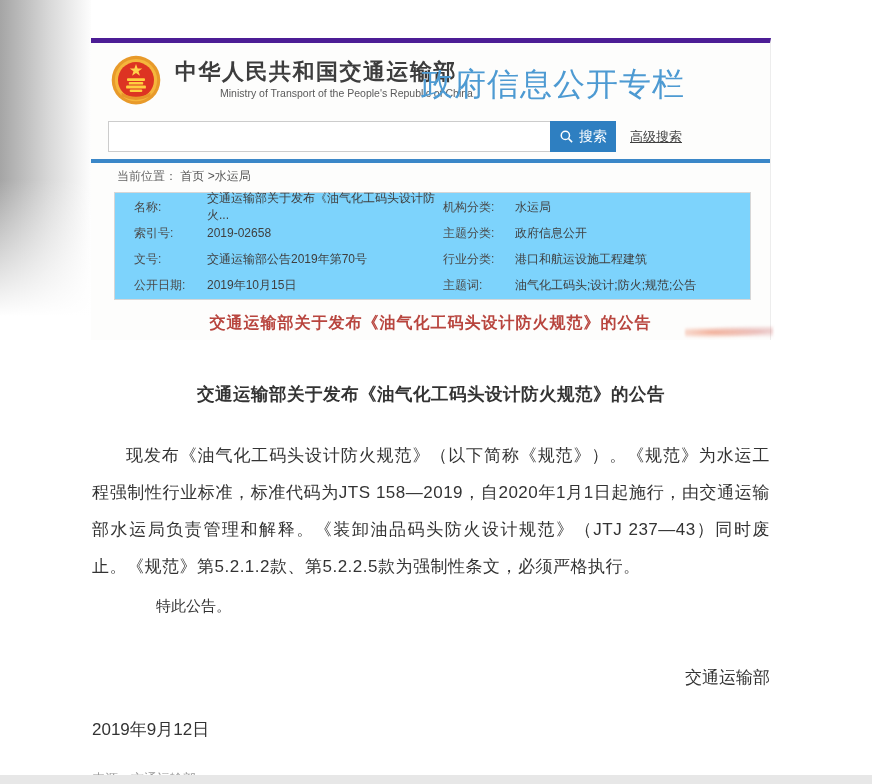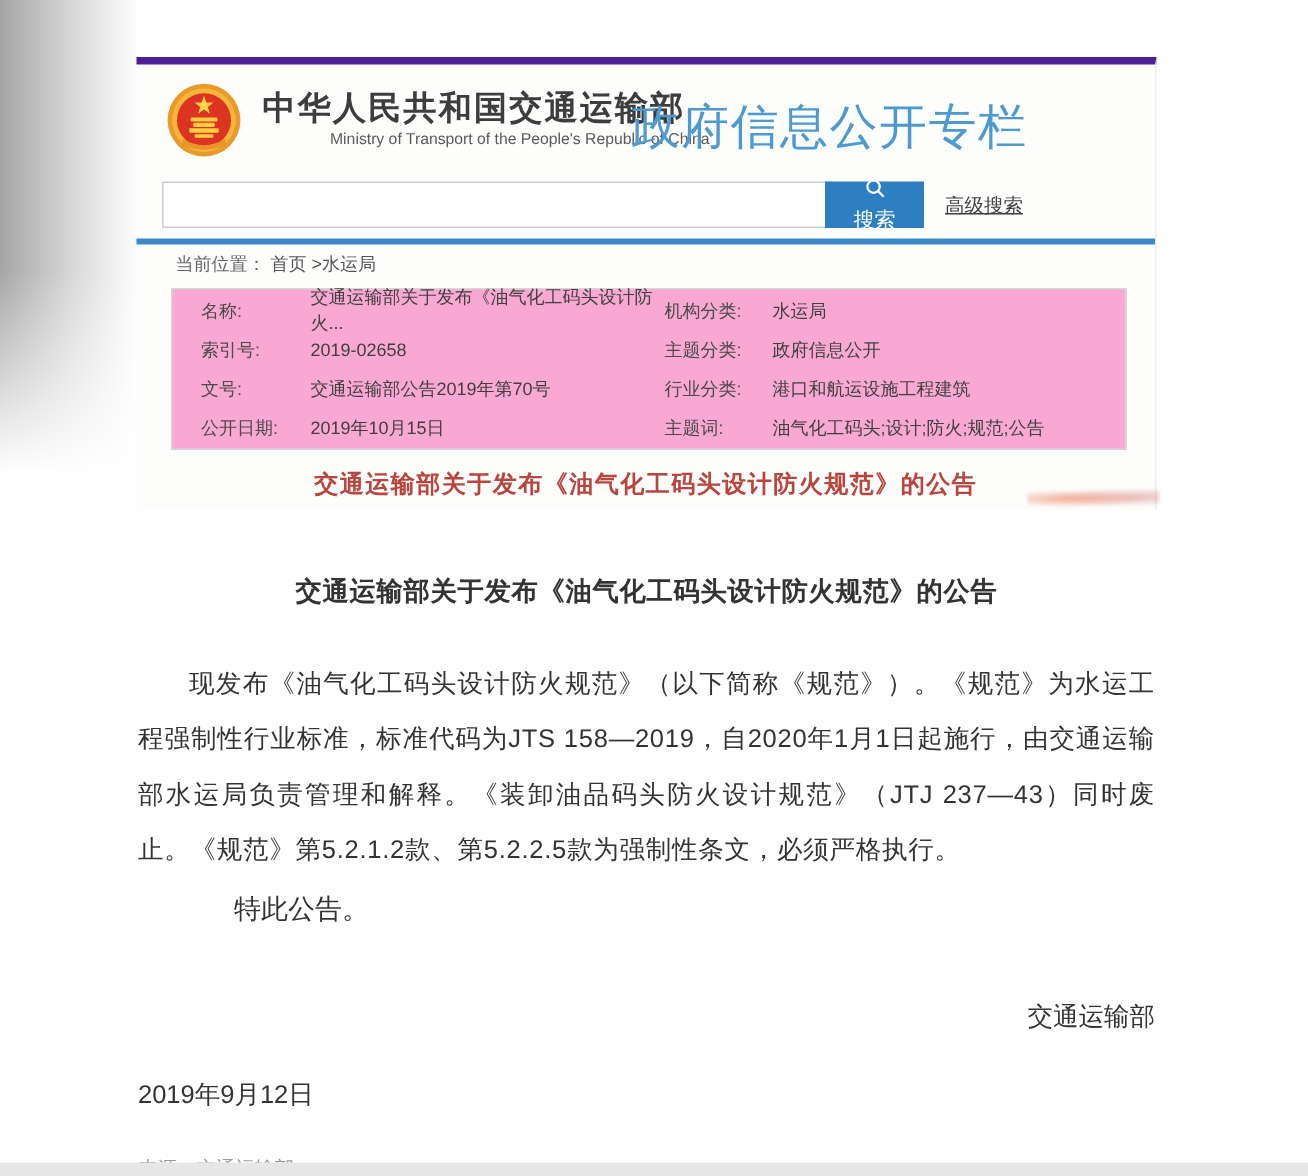--- a/index.html
+++ b/index.html
@@ -33,34 +33,33 @@
   }
   .search-input {
     position:absolute; left:17px; top:78px; width:429px; height:29px;
     border:1px solid #cccccc; background:#ffffff; padding:0 8px; font-size:14px; outline:none;
   }
   .search-btn {
     position:absolute; left:459px; top:78px; width:66px; height:31px;
     background:#2e7fc1; border:none; color:#ffffff; font-size:14px;
     display:flex; align-items:center; justify-content:center; gap:5px; cursor:pointer;
     font-family:inherit;
-    flex-direction:column;
   }
   .adv-search {
     position:absolute; left:539px; top:85px; font-size:13px; color:#404040;
     text-decoration:underline; cursor:pointer; white-space:nowrap;
   }
   .blue-divider { position:absolute; left:0; top:116px; width:100%; height:4px; background:#3b87c8; }
   .breadcrumb {
     position:absolute; left:26px; top:125px; font-size:12px; color:#666666; white-space:nowrap;
   }
   .breadcrumb .crumb-path { color:#555555; cursor:pointer; }
   .meta-table {
     position:absolute; left:23px; top:149px; width:637px; height:108px;
-    background:#f9a8d4; border:1px solid #d6d6d6; box-sizing:border-box; padding-top:1px;
+    background:#7dd3fc; border:1px solid #d6d6d6; box-sizing:border-box; padding-top:1px;
   }
   .meta-row { display:flex; height:26px; align-items:center; font-size:12px; color:#4a4a4a; }
   .meta-row .l1 { width:73px; margin-left:19px; }
   .meta-row .v1 { width:236px; color:#3f3f3f; }
   .meta-row .l2 { width:72px; }
   .meta-row .v2 { flex:1; color:#3f3f3f; }
   .banner-title {
     position:absolute; left:0; top:270px; width:100%; text-align:center;
     font-size:16px; font-weight:bold; color:#b8453e; letter-spacing:1px;
   }
@@ -72,21 +71,21 @@
   }
   
   .article { position:absolute; left:92px; top:382px; width:678px; color:#333333; }
   .article-title {
     text-align:center; font-size:17.5px; font-weight:bold; color:#333333; letter-spacing:0.5px;
   }
   .article-paragraph {
     margin-top:31px; font-size:17px; line-height:37px; text-align:justify;
     text-indent:2em; color:#333333; letter-spacing:0.5px;
   }
-  .article-closing { margin-top:10px; font-size:18px; line-height:22px; padding-left:64px; }
+  .article-closing { margin-top:10px; font-size:15px; line-height:22px; padding-left:64px; }
   .article-signature { margin-top:49px; font-size:17px; text-align:right; }
   .article-date { margin-top:29px; font-size:17px; text-align:left; padding-right:5px; }
   .article-source { margin-top:29px; font-size:13px; color:#9a9a9a; }
   .bottom-bar { position:absolute; left:0; top:775px; width:872px; height:9px; background:#e7e7e7; }
 </style>
 </head>
 <body>
 
 <div id="canvas">
 

